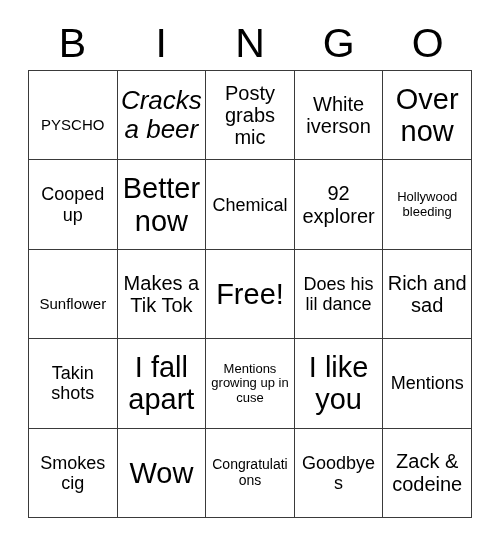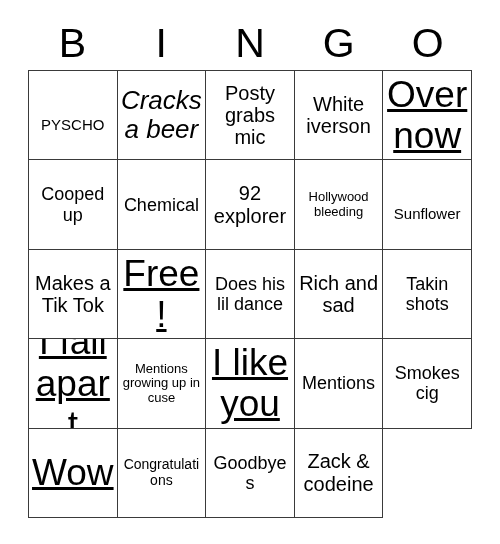--- a/index.html
+++ b/index.html
@@ -73,21 +73,21 @@
   }
   .cell .cell-text {
     display: block;
     width: 100%;
     line-height: 1.12;
     word-wrap: break-word;
     color: #000000;
   }
 
   
-  .s-xxl .cell-text { font-size: 37px; text-decoration: underline; }
+  .s-xxl .cell-text { font-size: 29px; }
   .s-xl  .cell-text { font-size: 26px; font-style: italic; }
   .s-lg  .cell-text { font-size: 20px; }
   .s-md  .cell-text { font-size: 18px; }
   .s-sm  .cell-text { font-size: 15px; margin-top: 20px; }
   .s-xs  .cell-text { font-size: 13px; }
   .s-xxs .cell-text { font-size: 14px; }
 </style>
 </head>
 <body>
 
@@ -112,20 +112,23 @@
         <span class="cell-text">Posty grabs mic</span>
       </div>
       <div class="cell s-lg">
         <span class="cell-text">White iverson</span>
       </div>
       <div class="cell s-xxl">
         <span class="cell-text">Over now</span>
       </div>
       <div class="cell s-md">
         <span class="cell-text">Cooped up</span>
+      </div>
+      <div class="cell s-xxl">
+        <span class="cell-text">Better now</span>
       </div>
       <div class="cell s-md">
         <span class="cell-text">Chemical</span>
       </div>
       <div class="cell s-lg">
         <span class="cell-text">92 explorer</span>
       </div>
       <div class="cell s-xs">
         <span class="cell-text">Hollywood bleeding</span>
       </div>

